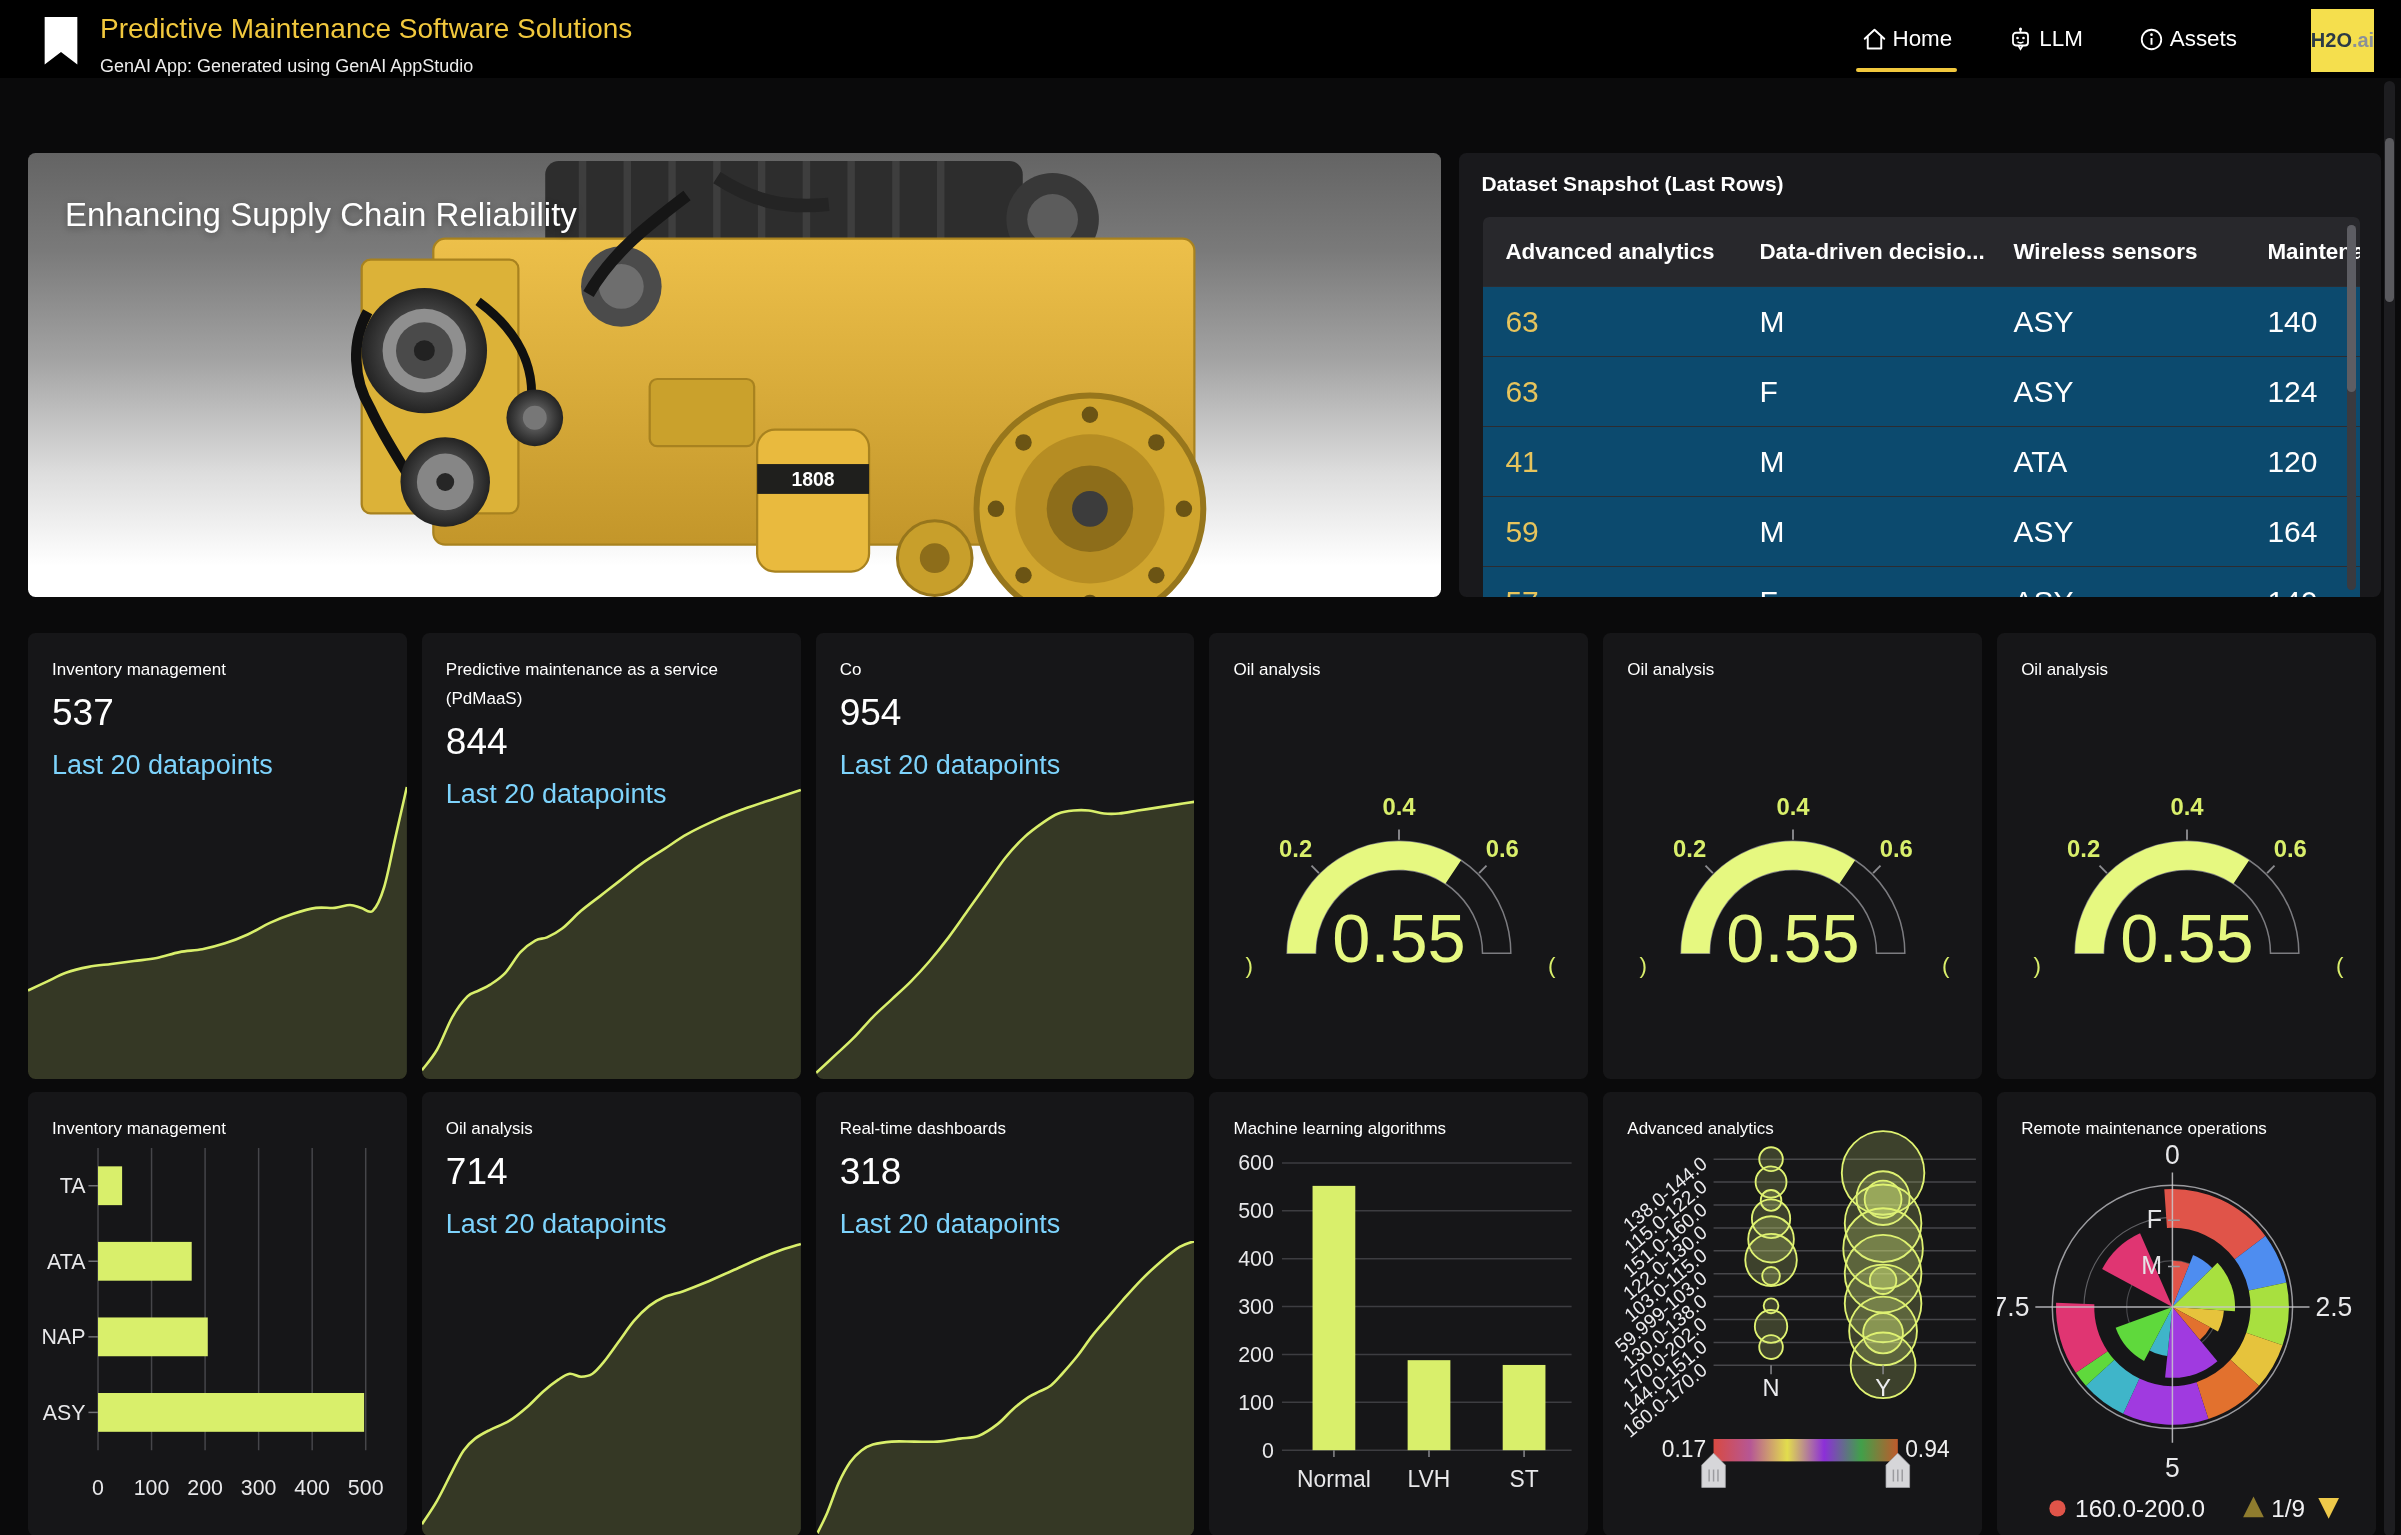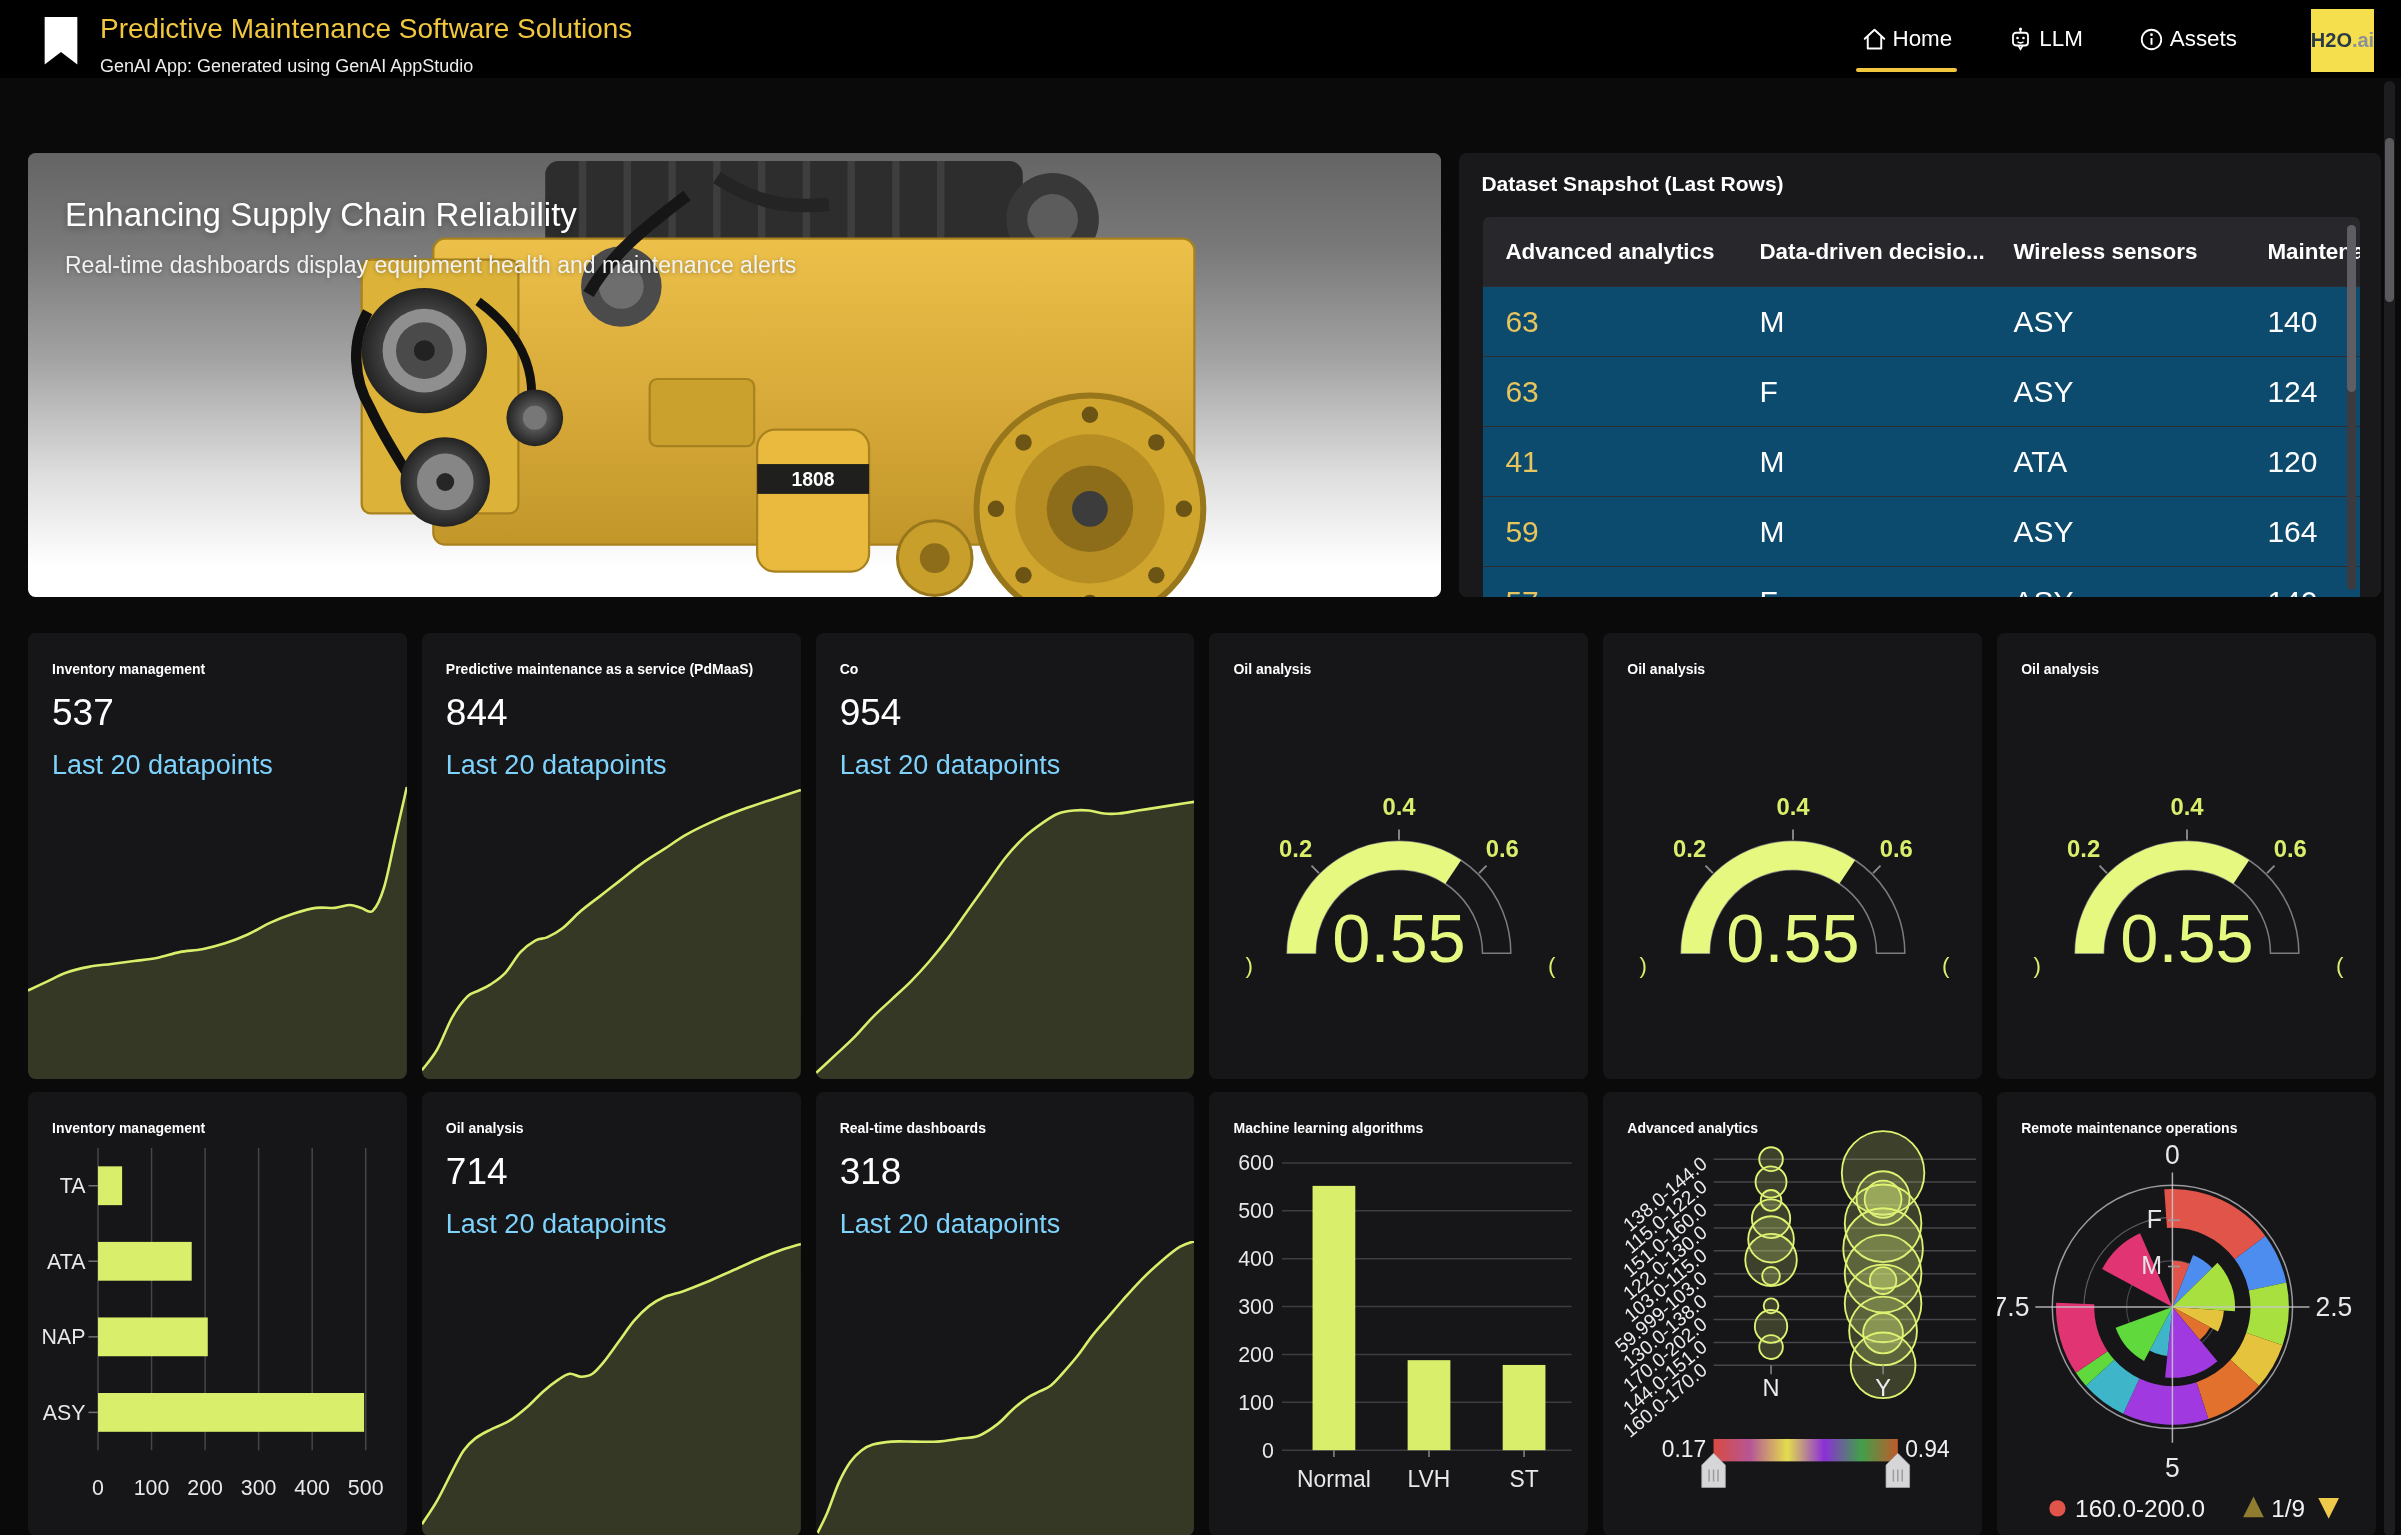--- a/index.html
+++ b/index.html
@@ -35,21 +35,21 @@
   .trow{height:69px;display:grid;grid-template-columns:254px 254px 254px 254px;align-items:center;font-size:30px;border-top:1.5px solid #2c2c31;background:#0c4a6e}
   .tcell{padding-left:22.4px;white-space:nowrap;overflow:hidden}
   .tcell.first{color:#e7c45c}
   .tscroll{position:absolute;right:3.7px;top:7.5px;bottom:7.5px;width:9.7px;border-radius:5.2px;background:#3a3a3f}
   .tscroll .thumb{position:absolute;left:0;right:0;top:0;height:46%;background:#5d5d63;border-radius:5.2px}
   
   .row{position:absolute;left:28px;width:2348px;display:flex;gap:15px}
   .row1{top:633px;height:446px}
   .row2{top:1092px;height:444px}
   .card{flex:1;position:relative;background:#161618;border-radius:7.5px;overflow:hidden;padding:22.4px 24px;box-sizing:border-box}
-  .card-title{font-size:14px;font-weight:bold;line-height:29px;color:#fff;position:relative;z-index:3}
+  .card-title{font-size:17px;font-weight:normal;line-height:29px;color:#fff;position:relative;z-index:3}
   .card-stat{font-size:37px;color:#fff;margin-top:7.5px;position:relative;z-index:3}
   .card-sub{font-size:27px;color:#7dd3fc;margin-top:16.4px;position:relative;z-index:3}
   .spark{position:absolute;left:0;right:0;bottom:0;height:295px;z-index:1}
   .spark svg{display:block;width:100%;height:100%}
   .gauge-block{position:absolute;left:0;right:0;top:104px;display:flex;justify-content:center}
   .fullchart{position:absolute;inset:0;z-index:1}
   .fullchart svg{display:block;width:100%;height:100%}
   
   .page-scrollbar{position:absolute;right:6px;top:81px;bottom:0;width:11.2px;background:#1d1d20;border-radius:6px}
   .page-scrollbar .thumb{position:absolute;left:1.5px;right:1.5px;top:57px;height:164px;background:#5a5a5e;border-radius:5.2px}
@@ -152,21 +152,20 @@
         <circle cx="1149" cy="563" r="11"></circle>
       <circle cx="1060" cy="600" r="11"></circle>
         <circle cx="971" cy="563" r="11"></circle>
         <circle cx="934" cy="474" r="11"></circle>
         <circle cx="971" cy="385" r="11"></circle>
     </g>
     <circle cx="852" cy="540" r="50" fill="#c89f2b" stroke="#97761c" stroke-width="4"></circle>
       <circle cx="852" cy="540" r="20" fill="#8d6d1a"></circle>
   </svg>
   <div class="hero-title">Enhancing Supply Chain Reliability</div>
-  <div class="hero-sub">Real-time dashboards display equipment health and maintenance alerts</div>
 </div>
 
 <div class="dataset">
   <div class="ds-title">Dataset Snapshot (Last Rows)</div>
   <div class="tablewrap">
     <div class="thead">
       <div class="tcell">Advanced analytics</div>
       <div class="tcell">Data-driven decisio...</div>
       <div class="tcell">Wireless sensors</div>
       <div class="tcell">Maintenance</div>

